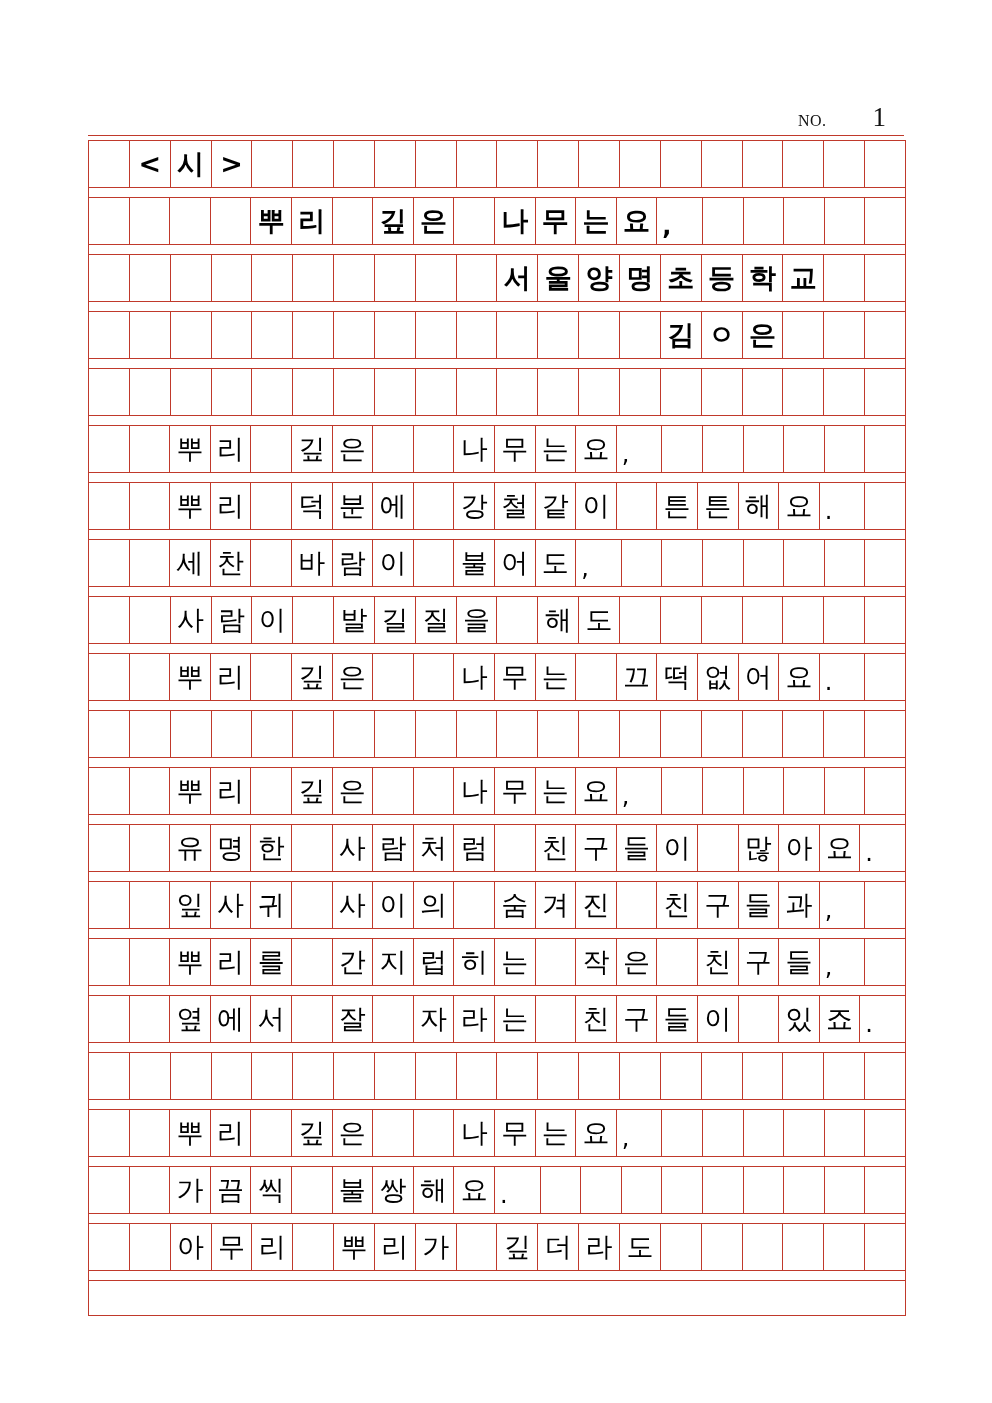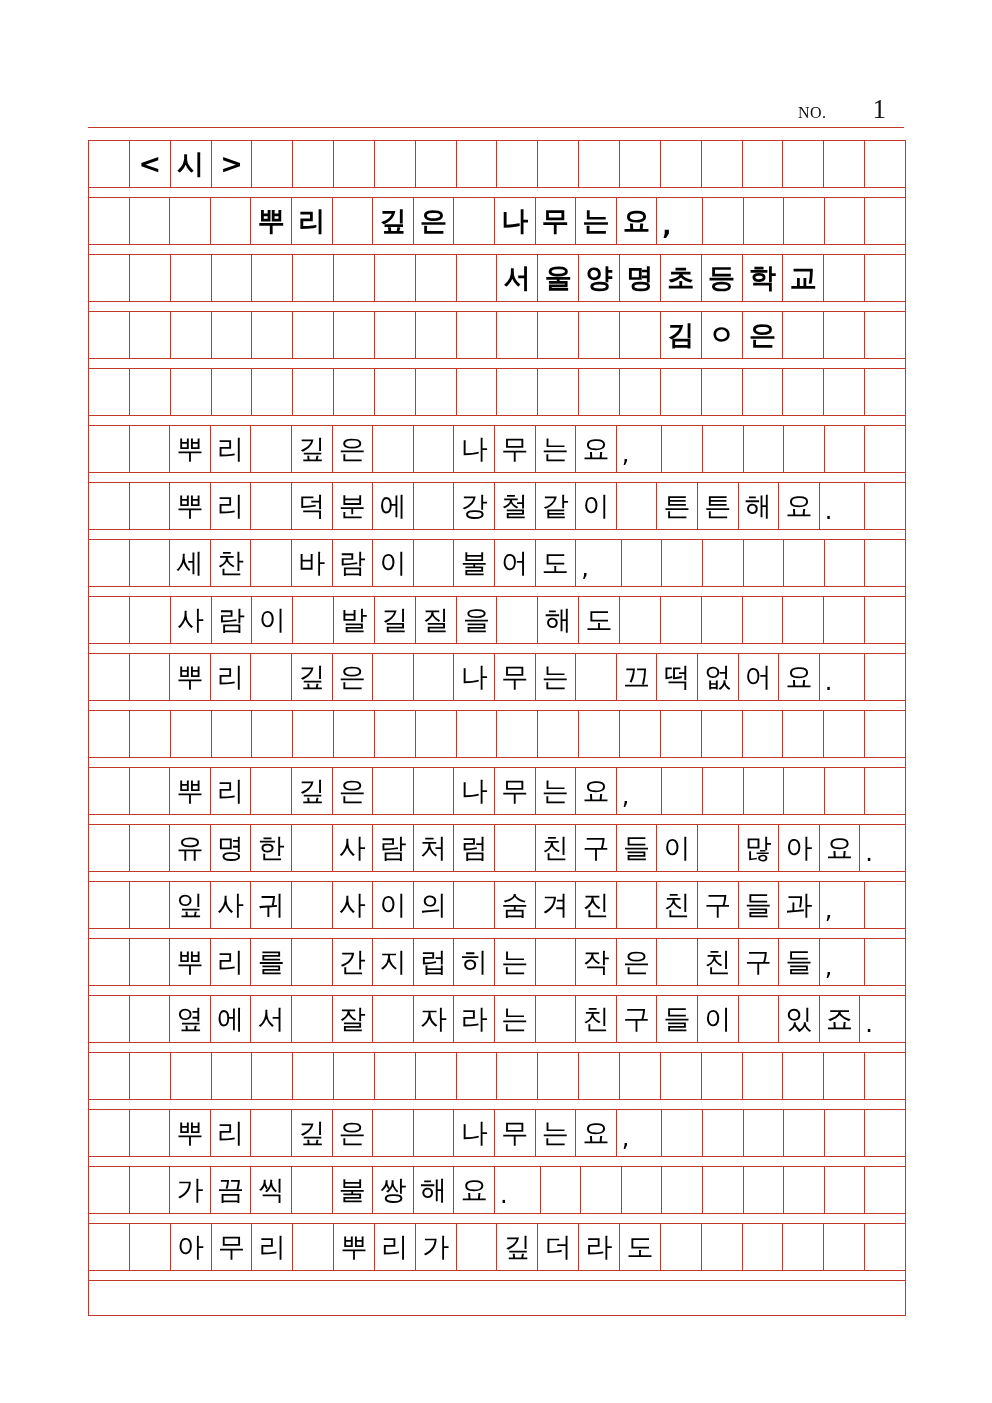--- a/index.html
+++ b/index.html
@@ -19,21 +19,21 @@
     position: absolute;
     left: 0; top: 0;
     width: 992px;
     height: 1403px;
   }
 
   
   .header {
     position: absolute;
     left: 88px;
-    top: 96px;
+    top: 104px;
     width: 816px;
     height: 32px;
   }
   .header-inner {
     position: absolute;
     right: 0;
     top: 0;
     display: flex;
     align-items: baseline;
     gap: 46px;

